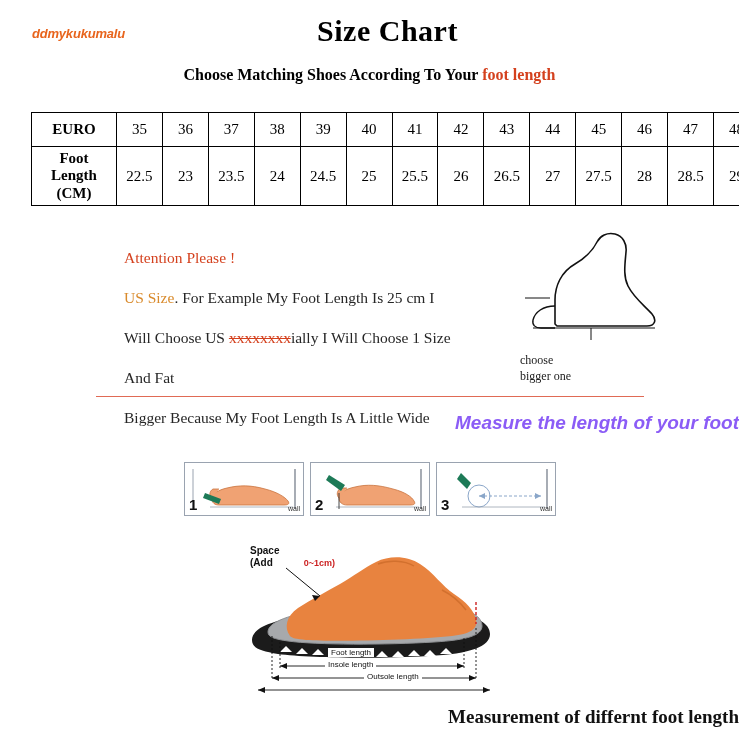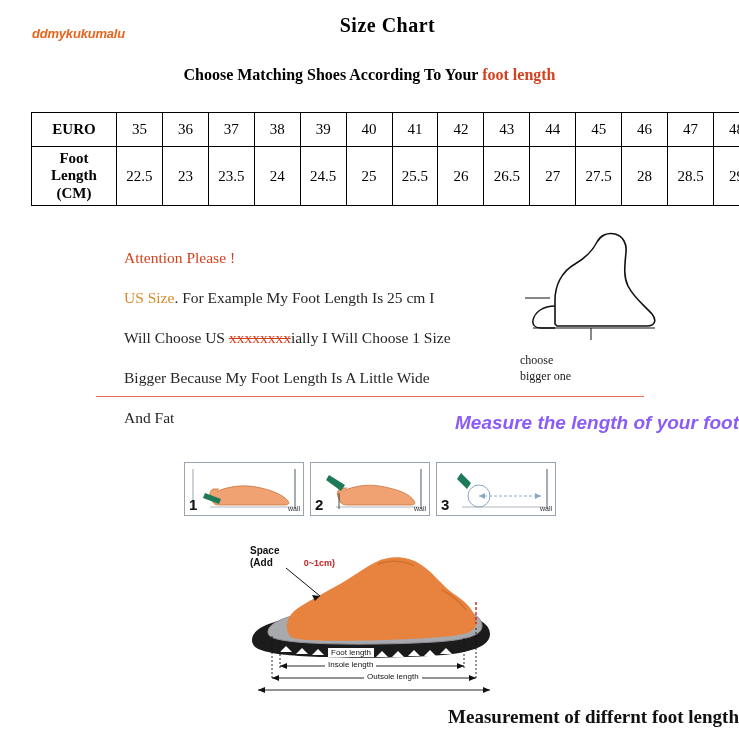--- a/index.html
+++ b/index.html
@@ -29,21 +29,21 @@
     letter-spacing: -0.2px;
   }
 
   
   .main-title {
     position: absolute;
     left: 0;
     right: 0;
     top: 14px;
     text-align: center;
-    font-size: 20px;
+    font-size: 30px;
     font-weight: bold;
     font-family: "Liberation Serif", serif;
     letter-spacing: 0.5px;
     padding-left: 36px;
   }
   .subtitle {
     position: absolute;
     left: 0;
     right: 0;
     top: 66px;
@@ -285,22 +285,22 @@
 </div>
 
 <div class="attention">
   <p class="head">Attention Please !</p>
   <p>
     <span class="orange">US Size</span><span>. For Example My Foot Length Is 25 cm I</span>
   </p>
   <p>
     <span>Will Choose US </span><span class="strike">xxxxxxxx</span><span>ially I Will Choose 1 Size</span>
   </p>
+  <p>And Fat</p>
   <p>Bigger Because My Foot Length Is A Little Wide</p>
-  <p>And Fat</p>
 </div>
 
 <div class="foot-art">
   <svg width="180" height="120" viewBox="0 0 180 120">
     <path d="M60 96 L60 72 C60 58 66 44 80 36 C92 29 98 22 102 14 C105 8 112 4 120 6 C128 8 132 16 131 24 C130 36 128 48 133 58 C139 70 150 78 157 86 C162 92 160 98 152 98 L62 98 Z" fill="none" stroke="#111" stroke-width="1.6" stroke-linejoin="round"></path>
     <path d="M60 78 C48 78 40 84 38 92 C37 97 40 100 46 100 L60 100" fill="none" stroke="#111" stroke-width="1.4"></path>
     <line x1="38" y1="100" x2="160" y2="100" stroke="#111" stroke-width="1.2"></line>
     <line x1="96" y1="100" x2="96" y2="112" stroke="#111" stroke-width="1"></line>
     <line x1="55" y1="70" x2="30" y2="70" stroke="#111" stroke-width="1"></line>
   </svg>

